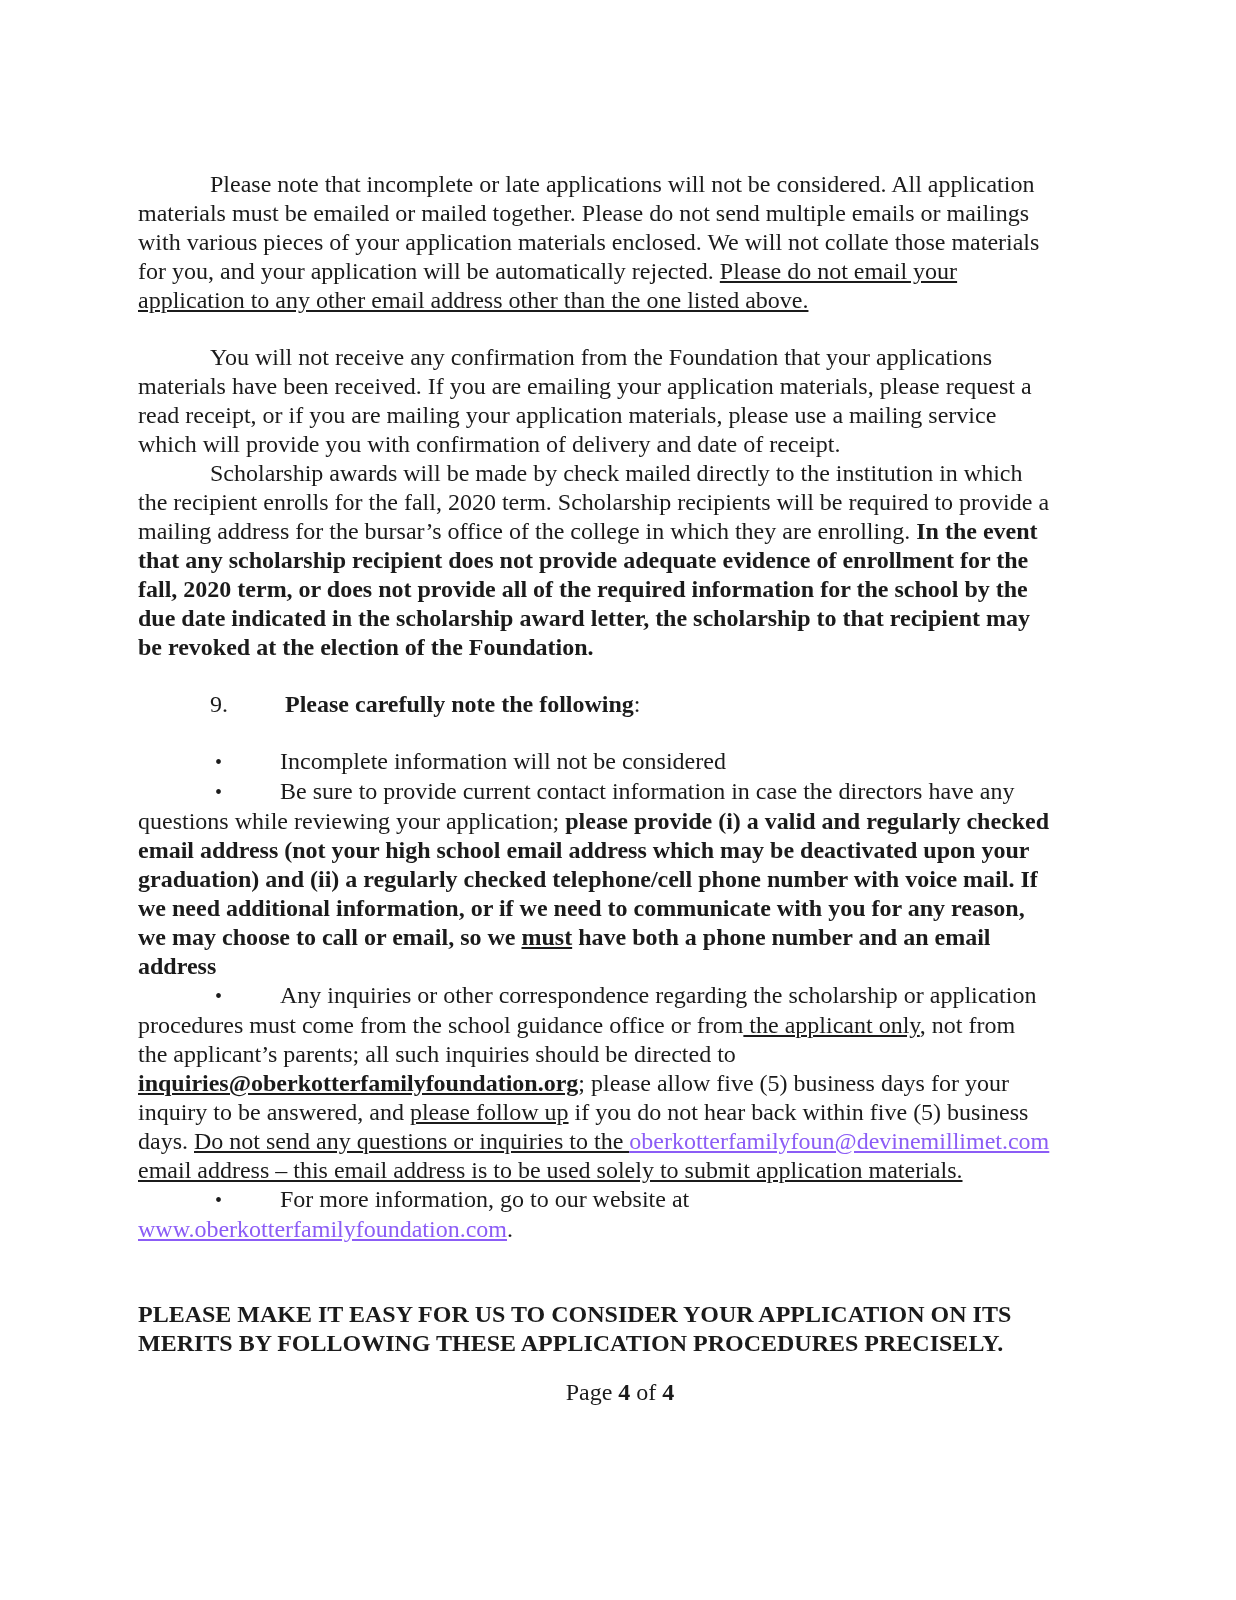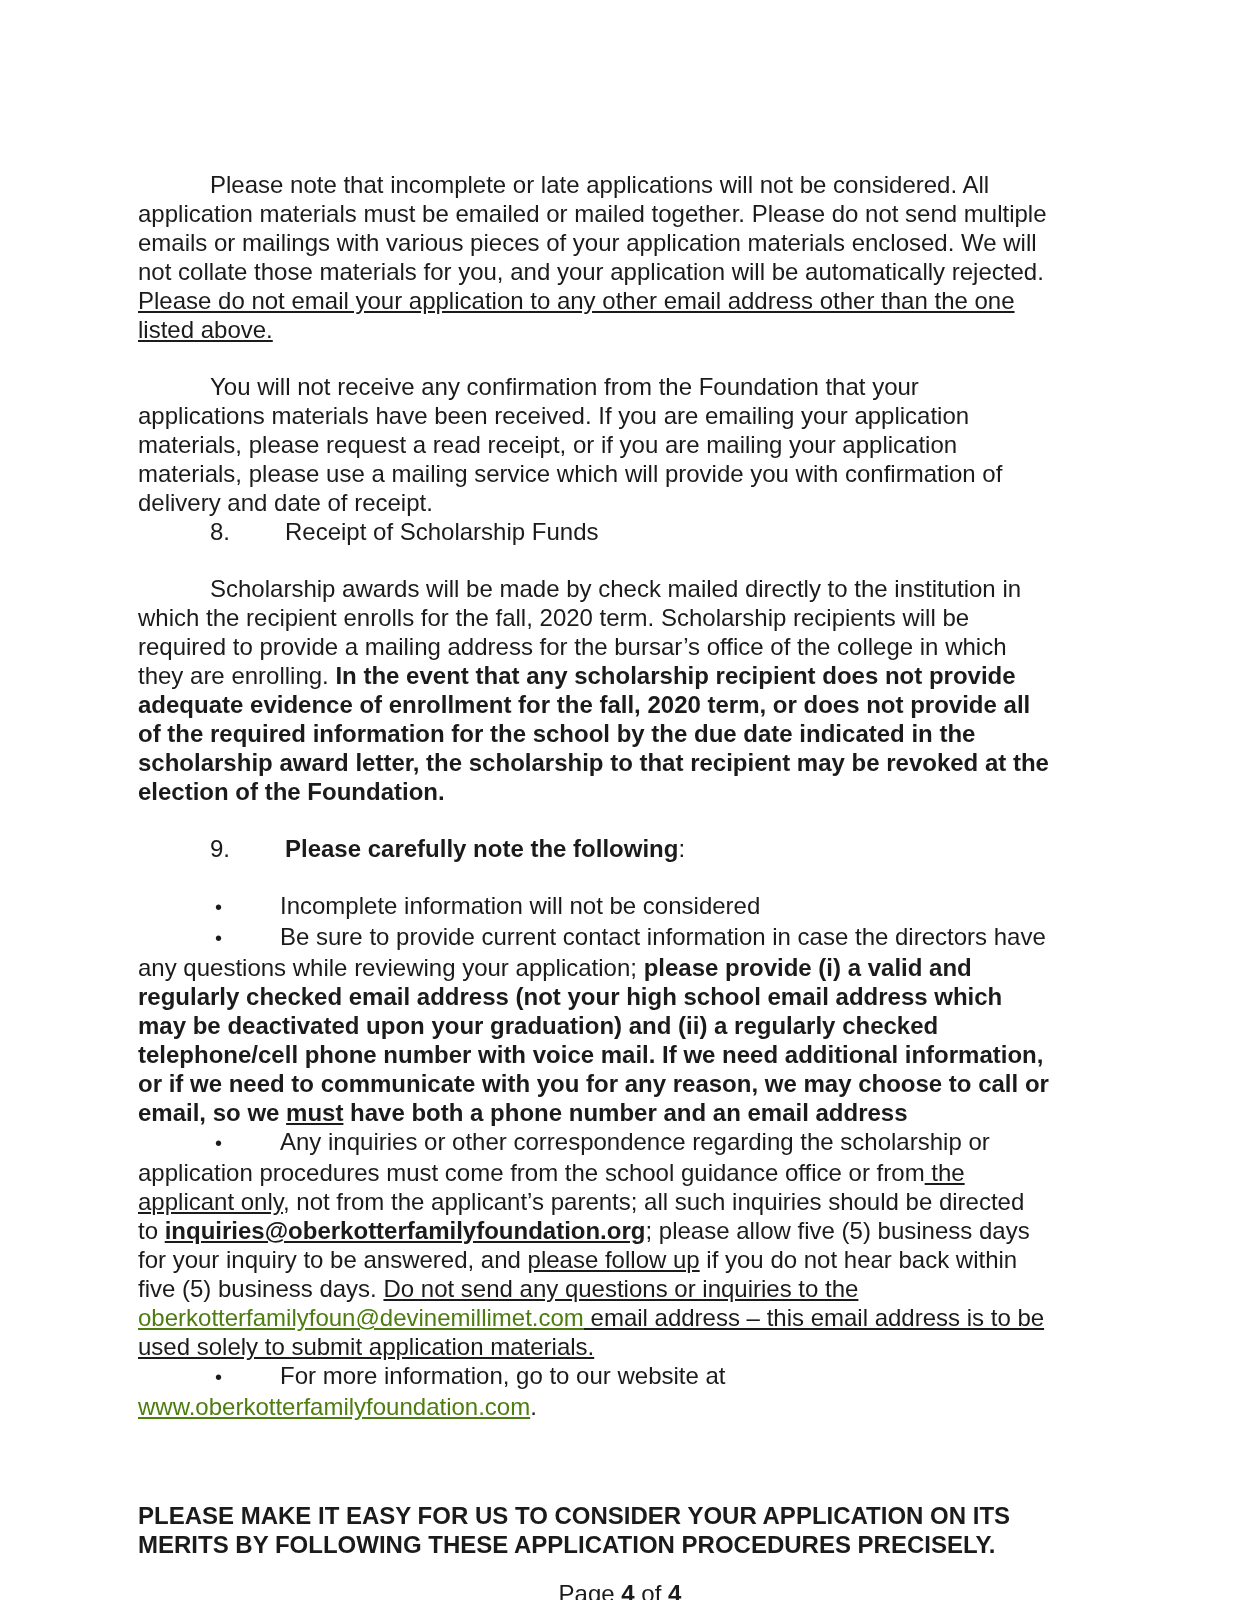--- a/index.html
+++ b/index.html
@@ -2,58 +2,57 @@
 <html><head>
 <meta charset="utf-8">
 <style>
   html,body{margin:0;padding:0;background:#ffffff;}
   .page{
     position:relative;
     width:1236px;
     height:1600px;
     background:#ffffff;
     overflow:hidden;
-    font-family:Liberation Sans, sans-serif;
+    font-family:Liberation Serif, serif;
     color:#1b1b1b;
   }
   .content{
     position:absolute;
     left:138px;
     top:170px;
     width:912px;
     font-size:24px;
     line-height:29px;
     text-align:left;
   }
   p{margin:0;}
   .para{text-indent:72px;}
   .gap-sm{margin-bottom:28px;}
   .gap-md{}
-  .gap-lg{margin-bottom:80px;}
+  .gap-lg{margin-bottom:56px;}
   .b{font-weight:bold;}
   .u{text-decoration:underline;}
   .num{display:inline-block;width:75px;text-indent:0;}
   .bullet{text-indent:77px;}
   .glyph{display:inline-block;width:65px;text-indent:0;font-size:20px;}
-  .link{color:#4d7c0f;text-decoration:underline;}
+  .link{color:#8b5cf6;text-decoration:underline;}
   .footer-statement{font-weight:bold;margin-bottom:20px;}
   .pagenum{text-align:center;padding-left:52px;margin-top:12px;}
 </style>
 </head>
 <body>
 
 <div class="page">
   <div class="content">
 
     <p class="para gap-sm"><span>Please note that incomplete or late applications will not be considered.  All application materials must be emailed or mailed together.  Please do not send multiple emails or mailings with various pieces of your application materials enclosed.  We will not collate those materials for you, and your application will be automatically rejected.  </span><span class="u">Please do not email your application to any other email address other than the one listed above.</span></p>
 
     <p class="para gap-md"><span>You will not receive any confirmation from the Foundation that your applications materials have been received.  If you are emailing your application materials, please request a read receipt, or if you are mailing your application materials, please use a mailing service which will provide you with confirmation of delivery and date of receipt.</span></p>
 
 
-    <p class="para gap-sm"><span class="num">8.</span><span>Receipt of Scholarship Funds</span></p>
 
     <p class="para gap-sm"><span>Scholarship awards will be made by check mailed directly to the institution in which the recipient enrolls for the fall, 2020 term.  Scholarship recipients will be required to provide a mailing address for the bursar’s office of the college in which they are enrolling.  </span><span class="b">In the event that any scholarship recipient does not provide adequate evidence of enrollment for the fall, 2020 term, or does not provide all of the required information for the school by the due date indicated in the scholarship award letter, the scholarship to that recipient may be revoked at the election of the Foundation.</span></p>
 
     <p class="para gap-sm"><span class="num">9.</span><span class="b">Please carefully note the following</span><span>:</span></p>
 
     <p class="bullet"><span class="glyph">•</span><span>Incomplete information will not be considered</span></p>
 
     <p class="bullet"><span class="glyph">•</span><span>Be sure to provide current contact information in case the directors have any questions while reviewing your application; </span><span class="b">please provide (i) a valid and regularly checked email address (not your high school email address which may be deactivated upon your graduation) and (ii) a regularly checked telephone/cell phone number with voice mail.  If we need additional information, or if we need to communicate with you for any reason, we may choose to call or email, so we </span><span class="b u">must</span><span class="b"> have both a phone number and an email address</span></p>
 
     <p class="bullet"><span class="glyph">•</span><span>Any inquiries or other correspondence regarding the scholarship or application procedures must come from the school guidance office or from</span><span class="u"> the applicant only</span><span>, not from the applicant’s parents; all such inquiries should be directed to </span><span class="b u">inquiries@oberkotterfamilyfoundation.org</span><span>; please allow five (5) business days for your inquiry to be answered, and </span><span class="u">please follow up</span><span> if you do not hear back within five (5) business days.  </span><span class="u">Do not send any questions or inquiries to the </span><span class="link">oberkotterfamilyfoun@devinemillimet.com</span><span class="u"> email address – this email address is to be used solely to submit application materials.</span></p>

